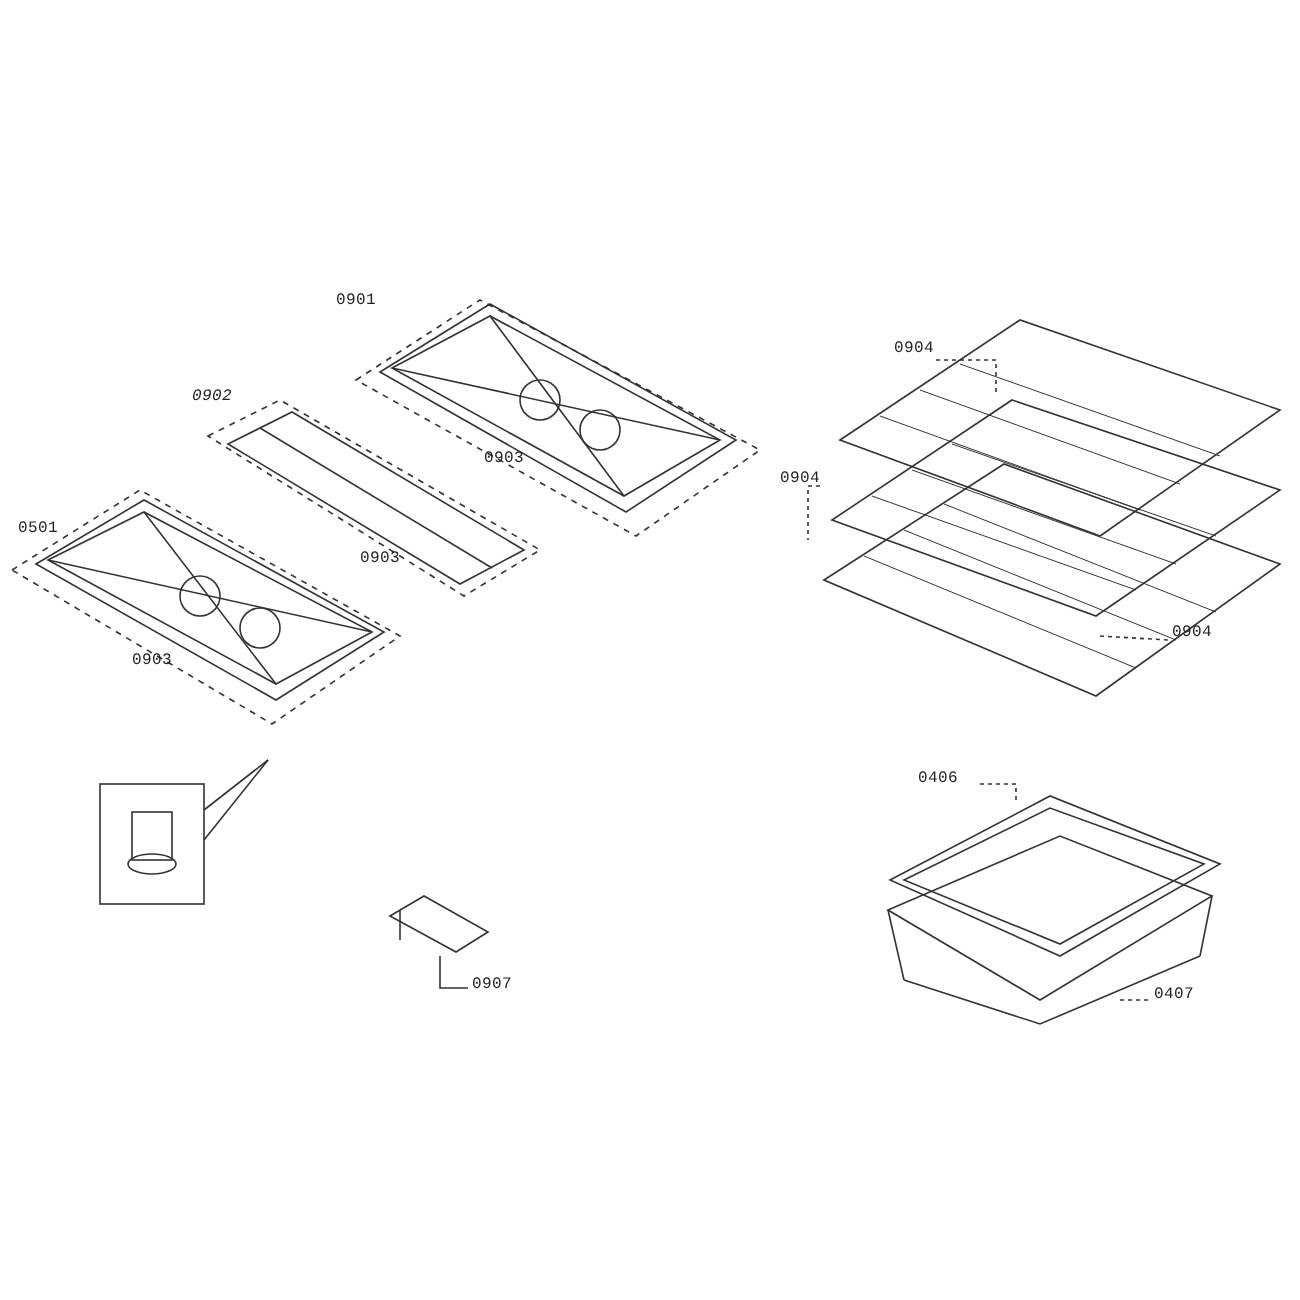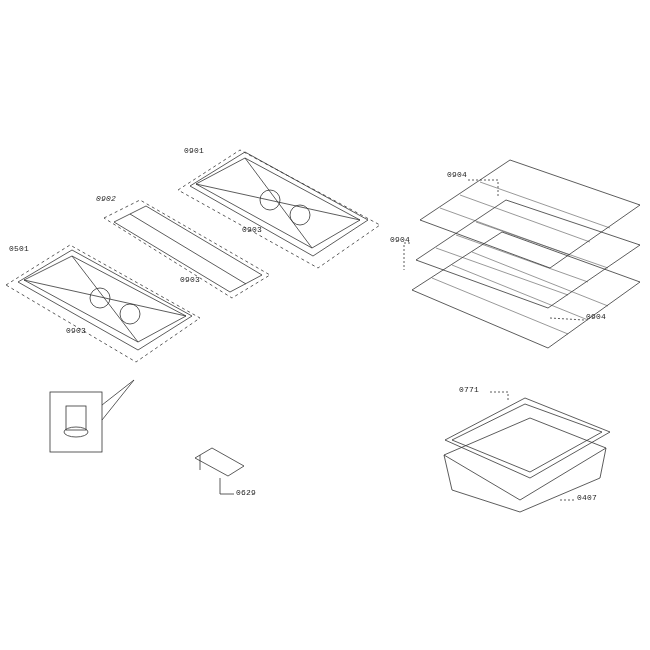--- a/index.html
+++ b/index.html
@@ -77,24 +77,24 @@
     <polygon points="452,440 525,404 602,432 530,472"></polygon>
     <polygon points="444,455 530,418 606,448 520,500"></polygon>
     <line x1="444" y1="455" x2="452" y2="490"></line>
       <line x1="606" y1="448" x2="600" y2="478"></line>
     <polyline points="452,490 520,512 600,478"></polyline>
     <polyline points="490,392 508,392 508,402" stroke-dasharray="2,2"></polyline>
     <polyline points="560,500 576,500" stroke-dasharray="2,2"></polyline>
   </g>
 </svg>
 
-<div class="lbl" style="left:184px;top:146px;">0901</div>
+<div class="lbl" style="left:168px;top:146px;">0901</div>
 <div class="lbl" style="left:96px;top:194px;font-style:italic;">0902</div>
-<div class="lbl" style="left:9px;top:244px;">0501</div>
+<div class="lbl" style="left:9px;top:260px;">0501</div>
 <div class="lbl" style="left:242px;top:225px;">0903</div>
 <div class="lbl" style="left:180px;top:275px;">0903</div>
 <div class="lbl" style="left:66px;top:326px;">0903</div>
 <div class="lbl" style="left:447px;top:170px;">0904</div>
 <div class="lbl" style="left:390px;top:235px;">0904</div>
 <div class="lbl" style="left:586px;top:312px;">0904</div>
-<div class="lbl" style="left:459px;top:385px;">0771</div>
+<div class="lbl" style="left:459px;top:385px;">0406</div>
 <div class="lbl" style="left:577px;top:493px;">0407</div>
-<div class="lbl" style="left:236px;top:488px;">0629</div>
+<div class="lbl" style="left:236px;top:488px;">0907</div>
 
 </body></html>

